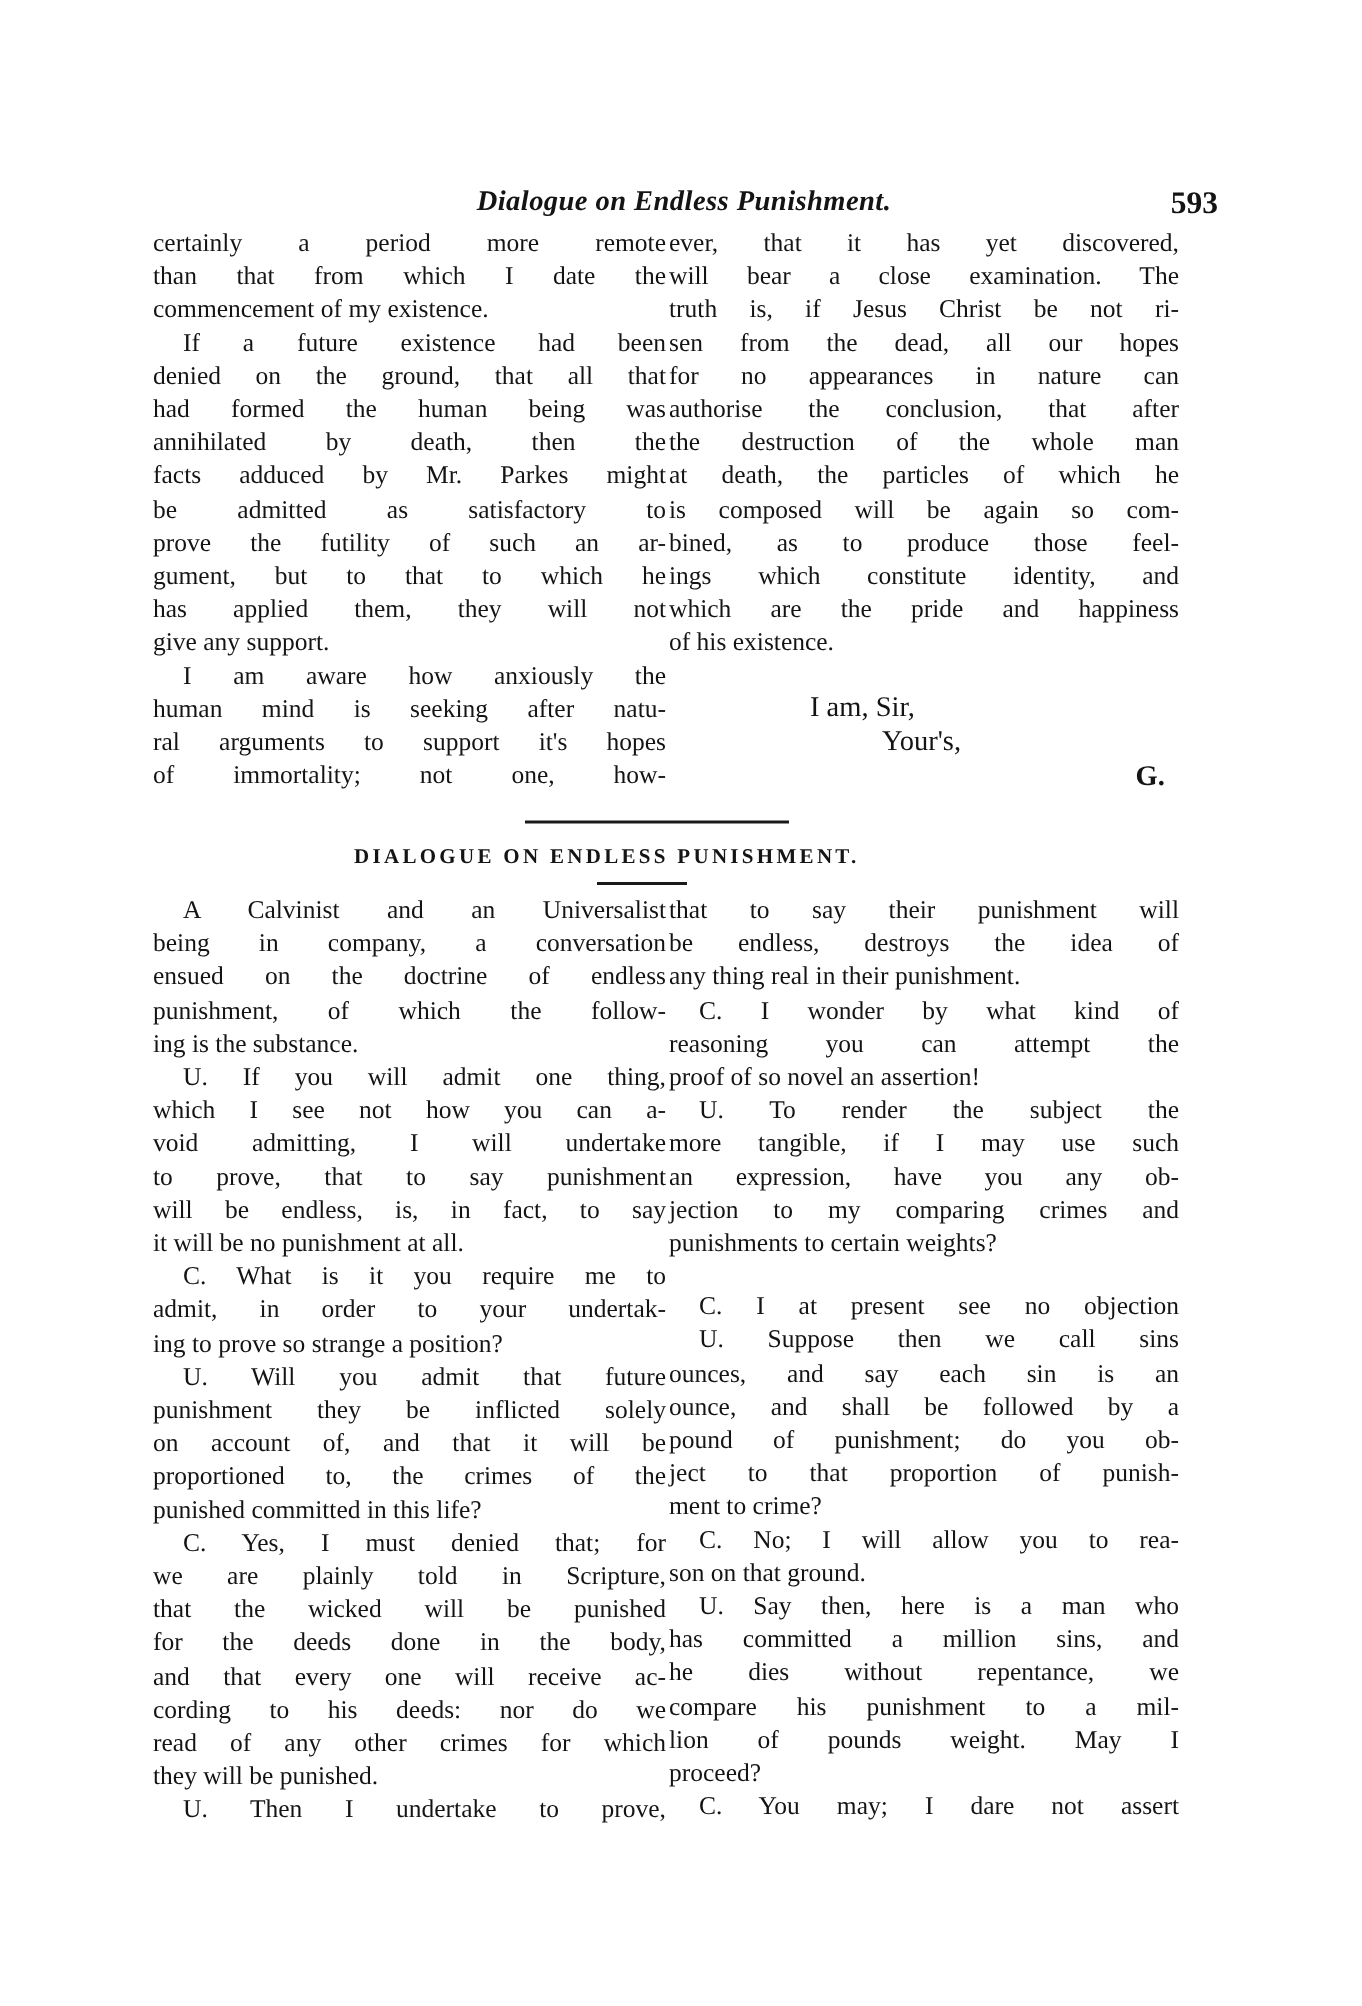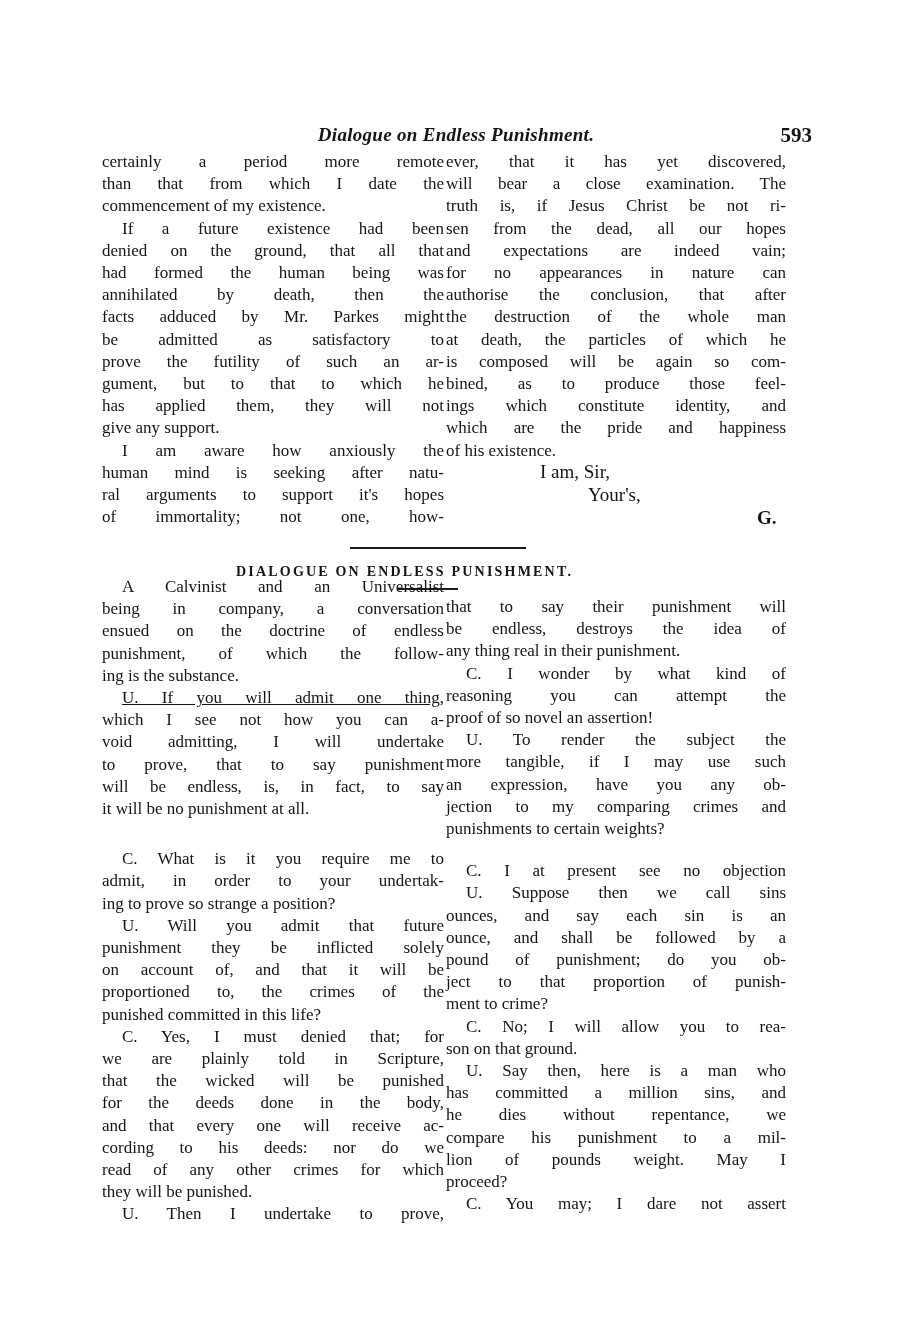--- a/index.html
+++ b/index.html
@@ -12,21 +12,21 @@
   .col { position:absolute; font-size:17px; line-height:22.2px; }
   .col .line { display:block; white-space:nowrap; text-align:justify; text-align-last:justify; }
   .col .line.last { text-align-last:left; }
   .c-left-top  { left:102px; top:151px; width:342px; }
   .c-right-top { left:446px; top:151px; width:340px; }
   .sign { position:absolute; font-size:19px;text-align:center; }
   .rule1 { position:absolute; left:350px; top:547px; width:176px; height:2px; background:#1a1a1a; }
   .rule2 { position:absolute; left:398px; top:588px; width:60px; height:2px; background:#1a1a1a; }
   .section-title { position:absolute; left:236px; top:564px; font-size:14px; font-weight:bold;
          letter-spacing:2.2px; text-transform:uppercase; }
-  .c-left-bot  { left:102px; top:576px; width:342px; }
+  .c-left-bot  { left:102px; top:596px; width:342px; }
   .c-right-bot { left:446px; top:596px; width:340px; }
 </style>
 </head>
 <body>
 
 <div class="header">
   <div class="running-title">Dialogue on Endless Punishment.</div>
   <div class="page-number">593</div>
 </div>
 
@@ -47,21 +47,20 @@
     <span class="line" style="text-indent: 20px;">I am aware how anxiously the</span>
     <span class="line">human mind is seeking after natu-</span>
     <span class="line">ral arguments to support it's hopes</span>
     <span class="line">of immortality; not one, how-</span>
   </div>
 <div class="col c-right-top" id="ltr">
     <span class="line">ever, that it has yet discovered,</span>
     <span class="line">will bear a close examination. The</span>
     <span class="line">truth is, if Jesus Christ be not ri-</span>
     <span class="line">sen from the dead, all our hopes</span>
-    <span class="line">and expectations are indeed vain;</span>
     <span class="line">for no appearances in nature can</span>
     <span class="line">authorise the conclusion, that after</span>
     <span class="line">the destruction of the whole man</span>
     <span class="line">at death, the particles of which he</span>
     <span class="line">is composed will be again so com-</span>
     <span class="line">bined, as to produce those feel-</span>
     <span class="line">ings which constitute identity, and</span>
     <span class="line">which are the pride and happiness</span>
     <span class="line last">of his existence.</span>
   </div>
@@ -73,27 +72,27 @@
 <div class="rule1"></div>
 <div class="section-title">Dialogue on Endless Punishment.</div>
 <div class="rule2"></div>
 
 <div class="col c-left-bot" id="abl">
     <span class="line" style="text-indent: 20px;">A Calvinist and an Universalist</span>
     <span class="line">being in company, a conversation</span>
     <span class="line">ensued on the doctrine of endless</span>
     <span class="line">punishment, of which the follow-</span>
     <span class="line last">ing is the substance.</span>
-    <span class="line" style="text-indent: 20px; text-decoration: underline;">U. If you will admit one thing,</span>
+    <span class="line" style="text-indent: 20px;">U. If you will admit one thing,</span>
     <span class="line">which I see not how you can a-</span>
     <span class="line">void admitting, I will undertake</span>
     <span class="line">to prove, that to say punishment</span>
     <span class="line">will be endless, is, in fact, to say</span>
     <span class="line last">it will be no punishment at all.</span>
-    <span class="line" style="text-indent: 20px; margin-top: 28px;">C. What is it you require me to</span>
+    <span class="line" style="text-indent: 20px;">C. What is it you require me to</span>
     <span class="line">admit, in order to your undertak-</span>
     <span class="line last">ing to prove so strange a position?</span>
     <span class="line" style="text-indent: 20px;">U. Will you admit that future</span>
     <span class="line">punishment they be inflicted solely</span>
     <span class="line">on account of, and that it will be</span>
     <span class="line">proportioned to, the crimes of the</span>
     <span class="line last">punished committed in this life?</span>
     <span class="line" style="text-indent: 20px;">C. Yes, I must denied that; for</span>
     <span class="line">we are plainly told in Scripture,</span>
     <span class="line">that the wicked will be punished</span>

